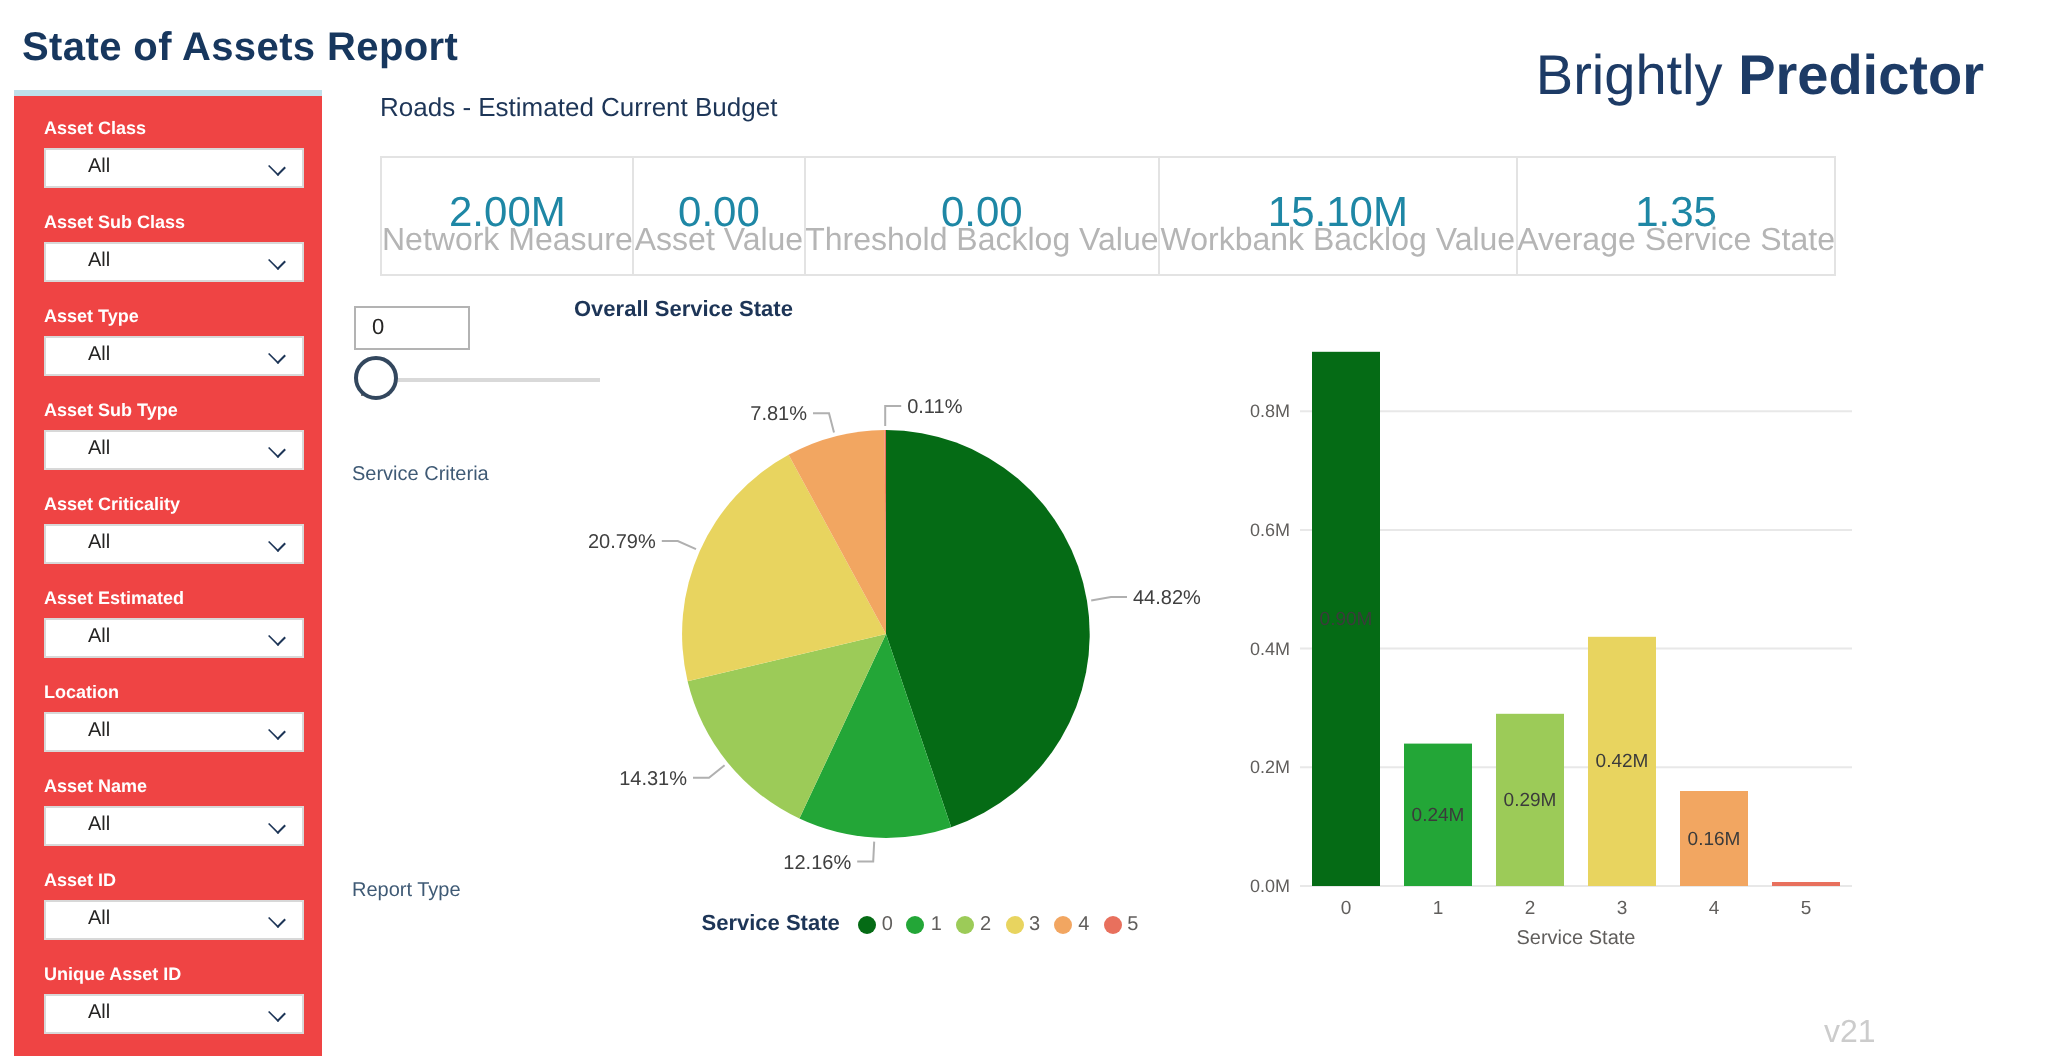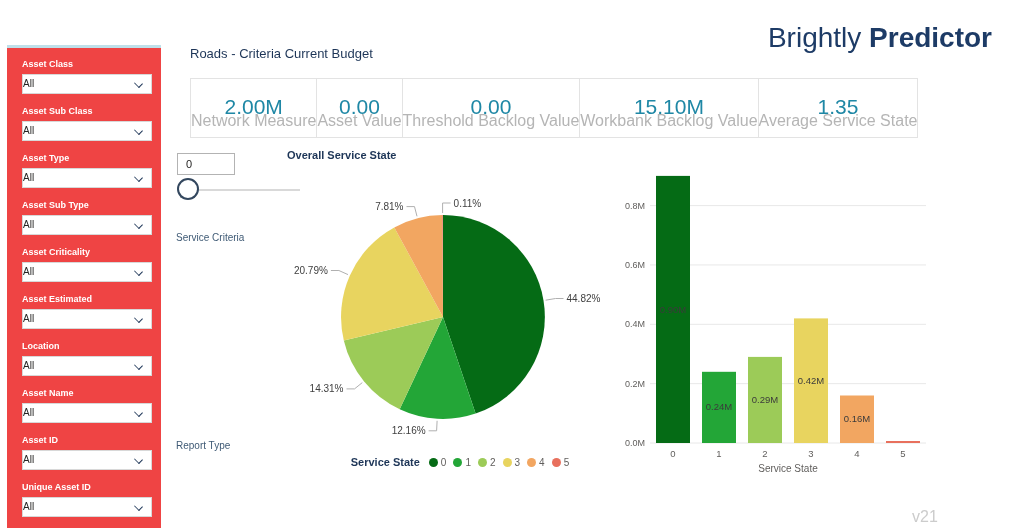--- a/index.html
+++ b/index.html
@@ -11,21 +11,21 @@
 
   .logo { position:absolute; right:32px; top:22px; font-size:28px; color:#1d3b66; }
   .logo .bold { font-weight:700; }
 
   .subtitle { position:absolute; left:190px; top:46px; font-size:13px; color:#1d3557; }
 
   
   .sidebar { position:absolute; left:7px; top:45px; width:154px; height:506px; background:#ef4444; border-top:3px solid #bfe0ea; padding-top:11px; }
   .filter-group { height:47px; padding:0 9px 0 15px; }
   .filter-label { font-size:9px; color:#ffffff; margin-bottom:5px; font-weight:600; }
-  .dropdown { position:relative; background:#ffffff; border:1px solid #d8d8d8; height:20px; line-height:18px; font-size:10px; color:#252423; padding-left:0; cursor:pointer; }
+  .dropdown { position:relative; background:#ffffff; border:1px solid #d8d8d8; height:20px; line-height:18px; font-size:10px; color:#252423; padding-left:21px; cursor:pointer; }
   .dropdown .chev { position:absolute; right:9px; top:5px; width:7px; height:7px; border-right:1.4px solid #1d3557; border-bottom:1.4px solid #1d3557; transform:rotate(45deg) scaleY(.8); }
 
   
   .kpi-row { position:absolute; left:190px; top:78px; width:716px; height:60px; display:flex; }
   .kpi-card { flex:1; border:1px solid #e3e3e3; margin-left:-1px; background:#fff; display:flex; flex-direction:column; align-items:center; justify-content:center; padding-top:8px; }
   .kpi-card:first-child { margin-left:0; }
   .kpi-value { font-size:21px; color:#1e87a5; }
   .kpi-label { font-size:16px; color:#b5b5b5; margin-top:-7px; white-space:nowrap; }
 
   
@@ -50,24 +50,25 @@
 
   .version { position:absolute; left:912px; top:508px; font-size:16px; color:#cccccc; }
 
   svg text { font-family:"Liberation Sans", sans-serif; }
 </style>
 </head>
 <body>
 
 <div class="frame">
 
+  <div class="page-title">State of Assets Report</div>
 
   <div class="logo"><span>Brightly</span> <span class="bold">Predictor</span></div>
 
-  <div class="subtitle">Roads - Criteria Current Budget</div>
+  <div class="subtitle">Roads - Estimated Current Budget</div>
 
   <div class="sidebar">
     <div id="filter-list">
         <div class="filter-group">
           <div class="filter-label">Asset Class</div>
           <div class="dropdown">All<span class="chev"></span></div>
         </div>
         <div class="filter-group">
           <div class="filter-label">Asset Sub Class</div>
           <div class="dropdown">All<span class="chev"></span></div>

